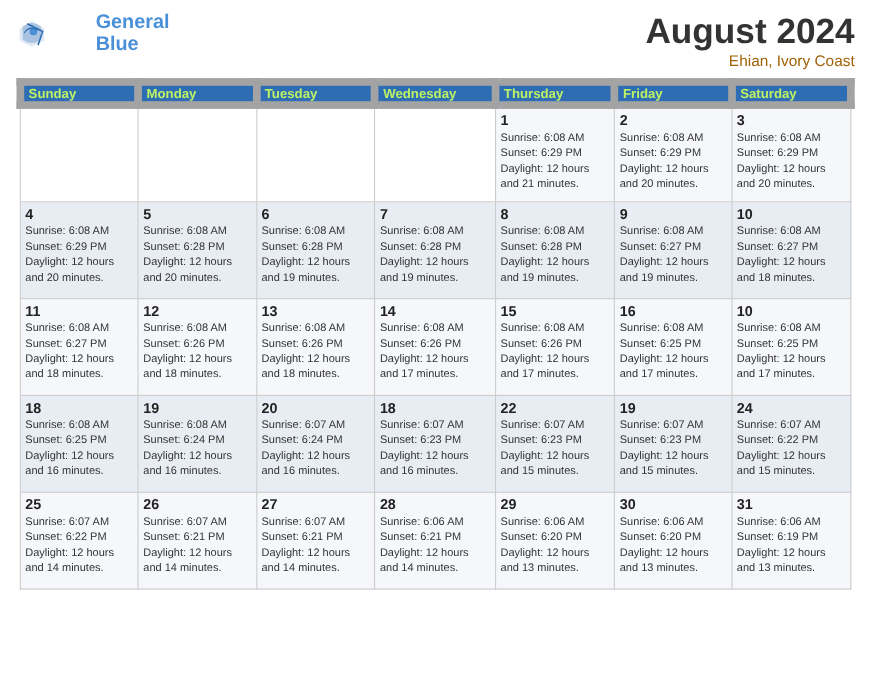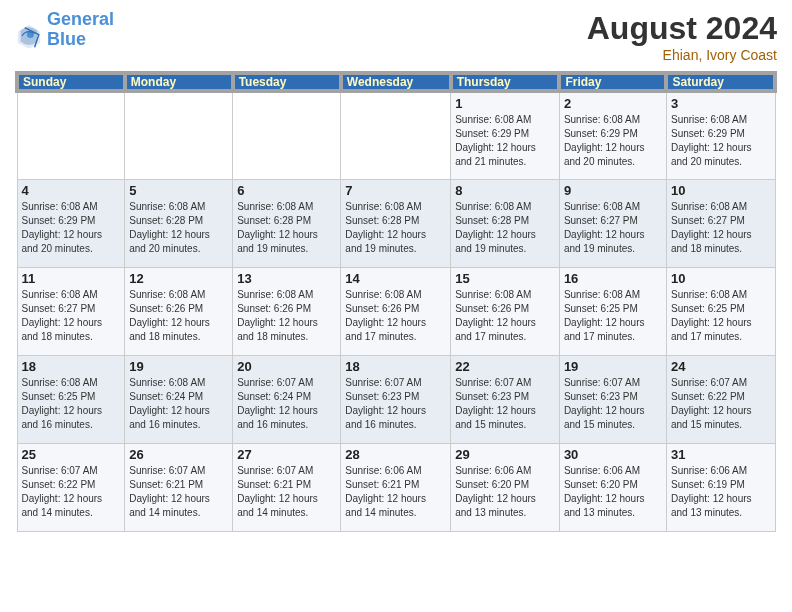--- a/index.html
+++ b/index.html
@@ -16,21 +16,22 @@
       padding: 10px 15px;
     }
     .header {
       display: flex;
       justify-content: space-between;
       align-items: flex-start;
       margin-bottom: 8px;
     }
     .logo {
       display: flex;
-      align-items: flex-end;
+      align-items: center;
+      gap: 40px;
     }
     .logo-text {
       font-size: 18px;
       font-weight: bold;
       color: #1a3a5c;
       line-height: 1.1;
     }
     .logo-text span {
       color: #4a90d9;
     }
@@ -51,26 +52,26 @@
       font-size: 14px;
       color: #a16207;
     }
     .calendar {
       width: 100%;
       border-collapse: collapse;
       font-size: 10.5px;
     }
     .calendar thead tr th {
       background-color: #2e6db4;
-      color: #fef9c3;
+      color: #bef264;
       padding: 0 4px;
       text-align: left;
       font-size: 12px;
       font-weight: bold;
-      border: 4px solid #a3a3a3;
+      border: 7px solid #a3a3a3;
     }
     .calendar tbody tr td {
       border: 1px solid #ccc;
       vertical-align: top;
       padding: 3px 4px;
       height: 88px;
       width: 113px;
       background: #fff;
     }
     .calendar tbody tr:nth-child(odd) td {

